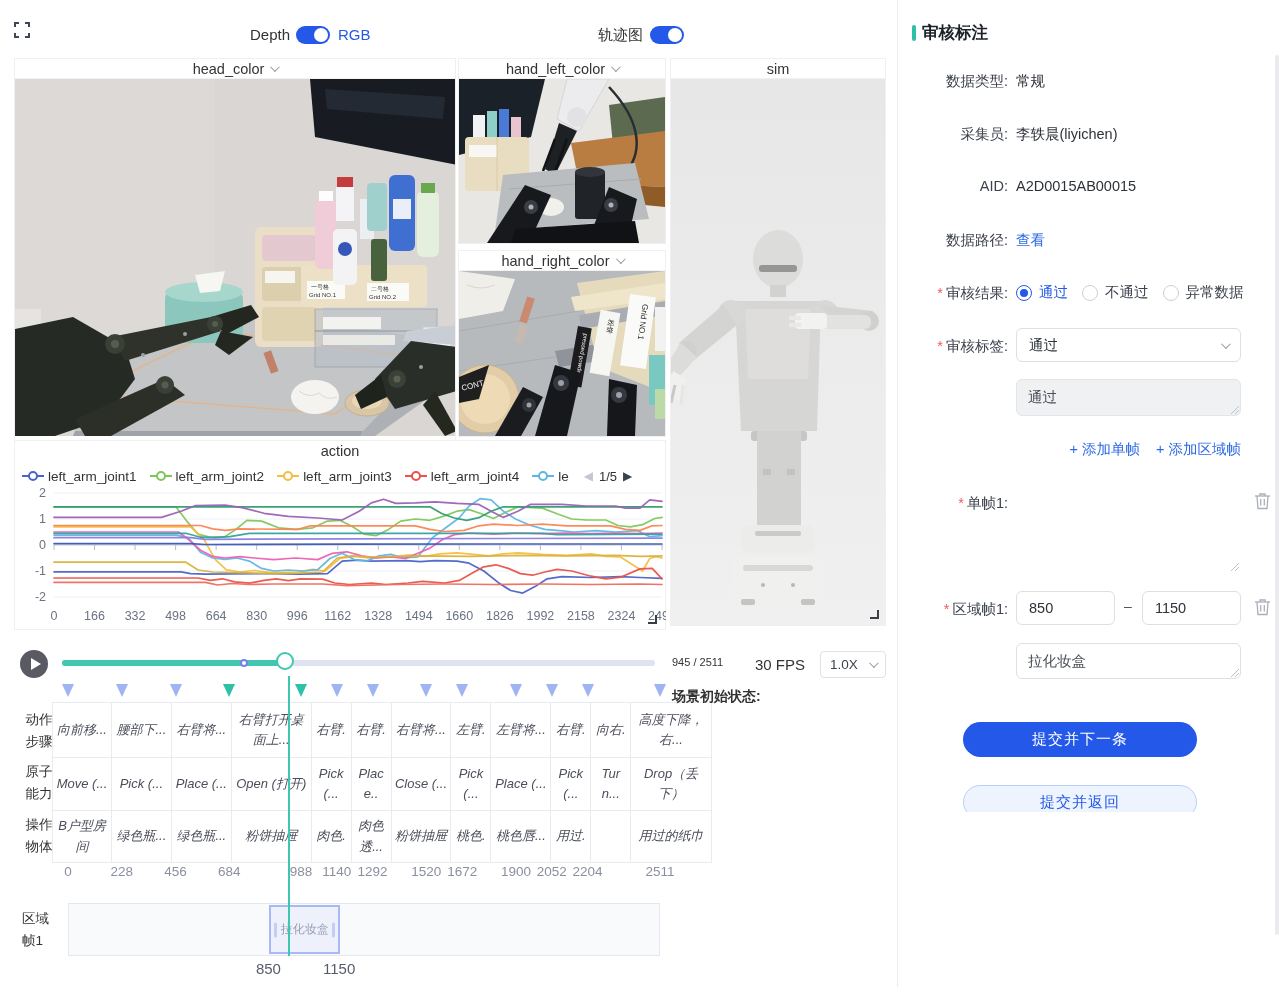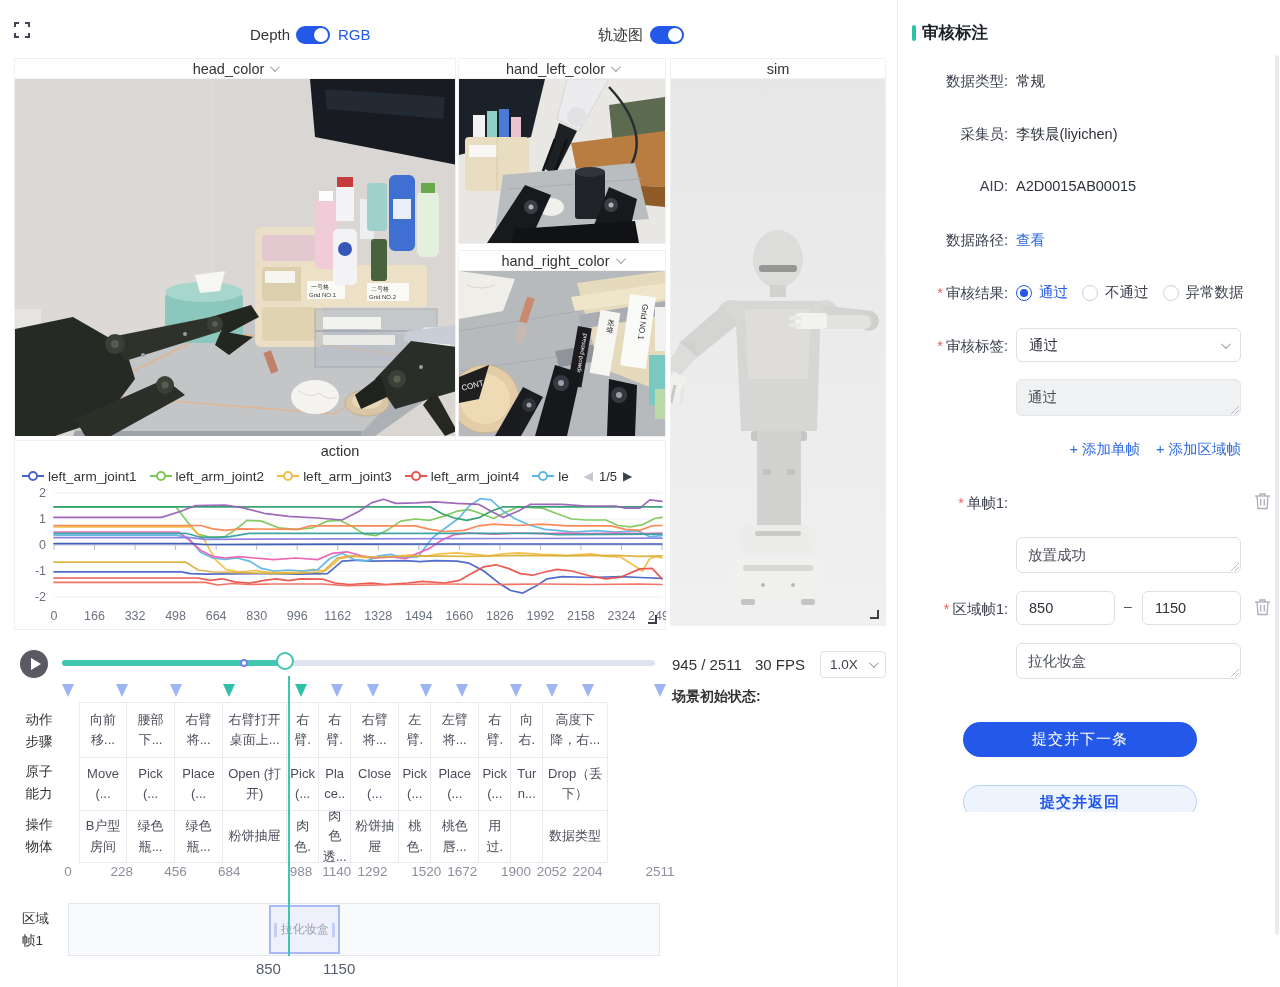--- a/index.html
+++ b/index.html
@@ -35,30 +35,30 @@
   .pg-next { color:#3b414d; font-size:12px; cursor:pointer; }
   .rs-handle { width:9px; height:9px; border-right:2px solid #3a3f45; border-bottom:2px solid #3a3f45; }
 
   
   .play-btn { left:20px; top:650px; width:28px; height:28px; border-radius:50%; background:#5a5a63; cursor:pointer; }
   .play-btn::after { content:''; position:absolute; left:11px; top:8px; border-left:10px solid #fff; border-top:6px solid transparent; border-bottom:6px solid transparent; }
   .slider { left:62px; top:660px; width:593px; height:6px; border-radius:3px; background:#dfe3f0; cursor:pointer; }
   .slider-fill { position:absolute; left:0; top:0; height:6px; border-radius:3px; background:#41c6b1; }
   .slider-dot { position:absolute; top:-1px; width:8px; height:8px; border-radius:50%; background:#fff; border:2px solid #7a7ff0; transform:translateX(-50%); }
   .slider-handle { position:absolute; top:-8px; width:18px; height:18px; border-radius:50%; background:#fff; border:2px solid #41c6b1; transform:translateX(-50%); cursor:grab; }
-  .counter { left:672px; top:656px; font-size:15px; color:#333; }
+  .counter { left:672px; top:656px; font-size:11px; color:#333; }
   .fps { left:755px; top:656px; font-size:15px; color:#333; }
   .speed-box { left:820px; top:651px; width:66px; height:27px; border:1px solid #dfe2ea; border-radius:4px; display:flex; align-items:center; justify-content:space-between; padding:12px 9px; font-size:13.5px; color:#3b414d; cursor:pointer; background:#fff; }
 
   
   .marker-strip { left:68px; top:684px; width:592px; height:15px; }
   .marker { position:absolute; top:0; width:0; height:0; border-left:6px solid transparent; border-right:6px solid transparent; border-top:13px solid #9fb4f2; transform:translateX(-50%); cursor:pointer; }
   .marker.teal { border-top-color:#2fc1a8; }
   .rowlabel { left:14px; width:50px; text-align:center; font-size:13.5px; color:#333; line-height:22px; }
-  .trow { left:79px; width:529px; display:flex; }
+  .trow { left:52px; width:660px; display:flex;font-style:italic; }
   .tcell { border-right:1px solid #e9ebf1; border-bottom:1px solid #e9ebf1; display:flex; align-items:center; justify-content:center; text-align:center; font-size:13px; color:#4b4e5a; line-height:1.55; padding:2px 3px; overflow:hidden; word-break:break-all; }
   .trow.first .tcell { border-top:1px solid #e9ebf1; }
   .tcell:first-child { border-left:1px solid #e9ebf1; }
   .frame-axis { left:68px; top:864px; width:600px; height:16px; font-size:13.5px; color:#8b909c; }
   .frame-axis span { position:absolute; transform:translateX(-50%); white-space:nowrap; }
 
   
   .region-track { left:68px; top:903px; width:592px; height:53px; background:#f9fafc; border:1px solid #e4e7f0; }
   .region-box { position:absolute; top:1px; bottom:1px; background:#eef1fb; border:2px solid #a9b9f5; display:flex; align-items:center; justify-content:center; font-size:12px; color:#9aa0b5; cursor:move; }
   .region-h { position:absolute; top:50%; transform:translateY(-50%); width:3px; height:15px; border-radius:2px; background:#c3cdf7; cursor:ew-resize; }
@@ -87,21 +87,21 @@
   .sel-box { left:1016px; width:225px; height:34px; border:1px solid #dcdfe6; border-radius:6px; background:#fff; display:flex; align-items:center; justify-content:space-between; padding:0 12px; font-size:14.5px; color:#2e323a; cursor:pointer; }
   .ta { left:1016px; width:225px; border:1px solid #e3e5e9; border-radius:6px; background:#f0f1f3; font-size:14.5px; color:#4a4e58; padding:7px 11px; resize:none; font-family:inherit; line-height:1.4; }
   .ta.white { background:#fff; border-color:#dcdfe6; }
   .ta-grip { position:absolute; pointer-events:none; }
   .inp { position:absolute; height:34px; border:1px solid #dcdfe6; border-radius:6px; background:#fff; font-size:14.5px; color:#2e323a; padding:0 12px; font-family:inherit; }
   .add-links { left:1016px; top:440px; width:225px; display:flex; justify-content:flex-end; gap:16px; font-size:14.5px; }
   .trash { width:17px; height:18px; cursor:pointer; }
   .dash { font-size:14px; color:#555; }
   .btn-primary { left:963px; top:722px; width:234px; height:35px; border-radius:18px; background:#2458e8; color:#fff; font-size:15px; display:flex; align-items:center; justify-content:center; cursor:pointer; letter-spacing:1px; }
   .btn2-clip { left:963px; top:785px; width:234px; height:27px; overflow:hidden; }
-  .btn-secondary { width:234px; height:34px; border-radius:17px; background:#eef4fe; border:1px solid #b7cffb; color:#2458e8; font-size:15px; display:flex; align-items:center; justify-content:center; cursor:pointer; letter-spacing:1px;font-weight:bold; }
+  .btn-secondary { width:234px; height:34px; border-radius:17px; background:#eef4fe; border:1px solid #b7cffb; color:#2458e8; font-size:15px; display:flex; align-items:center; justify-content:center; cursor:pointer; letter-spacing:1px; }
 </style>
 </head>
 <body>
 
 <div class="stage">
 
   <div class="abs fullscreen-icon">
     <span class="fs-c fs-tl"></span>
       <span class="fs-c fs-tr"></span>
       <span class="fs-c fs-bl"></span>
@@ -533,21 +533,21 @@
       <div class="tcell" style="width: 9.08005%;">绿色瓶...</div>
       <div class="tcell" style="width: 9.08005%;">绿色瓶...</div>
       <div class="tcell" style="width: 12.1067%;">粉饼抽屉</div>
       <div class="tcell" style="width: 6.05337%;">肉色.</div>
       <div class="tcell" style="width: 6.05337%;">肉色透...</div>
       <div class="tcell" style="width: 9.08005%;">粉饼抽屉</div>
       <div class="tcell" style="width: 6.05337%;">桃色.</div>
       <div class="tcell" style="width: 9.08005%;">桃色唇...</div>
       <div class="tcell" style="width: 6.05337%;">用过.</div>
       <div class="tcell" style="width: 6.05337%;"></div>
-      <div class="tcell" style="width: 12.2262%;">数据类型</div>
+      <div class="tcell" style="width: 12.2262%;">用过的纸巾</div>
     </div>
 
   <div class="abs frame-axis" id="frame-axis">
       <span style="left: 0px;">0</span>
       <span style="left: 53.7539px;">228</span>
       <span style="left: 107.508px;">456</span>
       <span style="left: 161.262px;">684</span>
       <span style="left: 232.933px;">988</span>
       <span style="left: 268.769px;">1140</span>
       <span style="left: 304.605px;">1292</span>
@@ -630,21 +630,20 @@
   <div class="abs fr-label" style="top:494px"><span class="req">*</span><span>单帧1:</span></div>
   <svg class="abs trash" style="left:1254px;top:492px" viewBox="0 0 17 18">
     <g fill="none" stroke="#a9aeb8" stroke-width="1.3">
       <line x1="1" y1="4" x2="16" y2="4"></line>
         <path d="M6,4 V2 h5 v2"></path>
         <path d="M3,4 l1,12.5 h9 l1,-12.5"></path>
         <line x1="6.7" y1="7" x2="6.7" y2="13.5"></line>
         <line x1="10.3" y1="7" x2="10.3" y2="13.5"></line>
     </g>
   </svg>
-  <textarea class="abs ta white" style="top: 537px; height: 36px;">放置成功</textarea>
   <svg class="abs ta-grip" style="left:1231px;top:563px" width="8" height="8">
       <line x1="8" y1="0" x2="0" y2="8" stroke="#bcc0c8"></line>
       <line x1="8" y1="4" x2="4" y2="8" stroke="#bcc0c8"></line>
     </svg>
 
   <div class="abs fr-label" style="top:600px"><span class="req">*</span><span>区域帧1:</span></div>
   <input class="inp" style="left: 1016px; top: 591px; width: 99px;" value="850">
   <span class="abs dash" style="left:1124px;top:598px">–</span>
   <input class="inp" style="left: 1142px; top: 591px; width: 99px;" value="1150">
   <svg class="abs trash" style="left:1254px;top:598px" viewBox="0 0 17 18">

